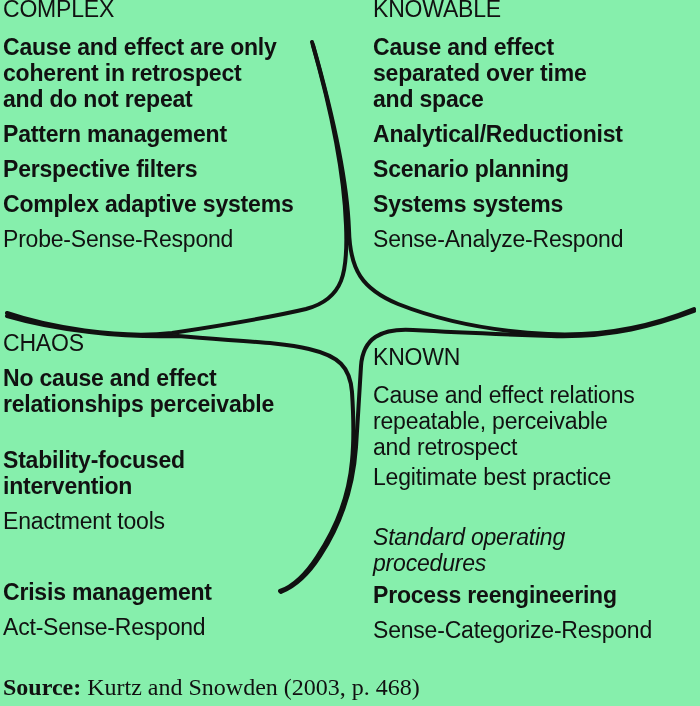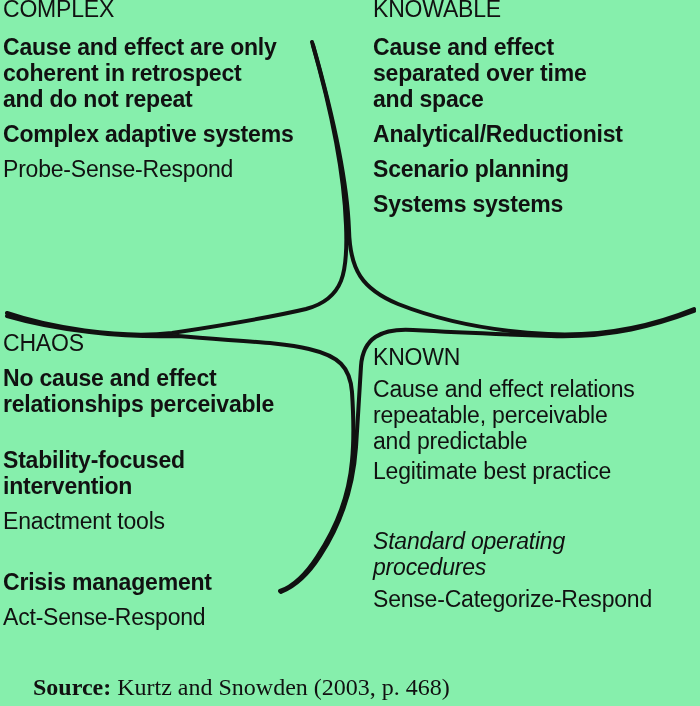--- a/index.html
+++ b/index.html
@@ -37,90 +37,93 @@
     letter-spacing: -0.2px;
     white-space: pre-line;
   }
   .q-complex  { left: 3px;   top: -4px;  width: 345px; }
   .q-knowable { left: 373px; top: -4px;  width: 326px; }
   .q-chaos    { left: 3px;   top: 330px; width: 345px; }
   .q-known    { left: 373px; top: 344px; width: 326px; }
 
   .q-complex  .quad-title, .q-knowable .quad-title { margin-bottom: 12px; }
   .q-chaos    .quad-title { margin-bottom: 9px; }
-  .q-known    .quad-title { margin-bottom: 6px; }
+  .q-known    .quad-title { margin-bottom: 12px; }
 
   .mb4  { margin-bottom: 4px; }
   .mb6  { margin-bottom: 6px; font-style: italic; }
   .mb9  { margin-bottom: 9px; font-weight: bold; }
   .mb30 { margin-bottom: 30px; font-weight: bold; }
-  .mb31 { margin-bottom: 35px; }
-  .mb34 { margin-bottom: 44px; }
+  .mb31 { margin-bottom: 45px; }
+  .mb34 { margin-bottom: 34px; }
 
   .source-line {
     position: absolute;
     left: 3px;
     top: 672px;
     font-family: "Liberation Serif", serif;
     font-size: 24px;
     line-height: 30px;
     color: #111111;
     white-space: nowrap;
-    margin-left: 30px;
   }
   .source-line .src-label { font-weight: bold; }
 </style>
 </head>
 <body>
 
 <div class="stage">
 
   <svg class="curves" viewBox="0 0 700 706" aria-hidden="true">
     <path d="M 312 42 C 330 105 344 170 346 225 C 348 272 344 299 306 309 C 268 318 218 326 172 333 C 118 339 48 327 7 313"></path>
     <path d="M 313 45 C 331 108 347 176 349 230 C 350 270 362 289 398 304 C 436 319 487 331 548 334 C 610 337 662 322 694 309"></path>
     <path d="M 694 311 C 657 325 611 338 551 336 C 494 334 448 332 413 330 C 381 328 363 338 361 366 C 359 399 358 416 356 447 C 353 489 341 524 320 556 C 306 578 291 588 281 592"></path>
     <path d="M 7 316 C 55 330 122 338 178 336 C 233 341 281 342 309 349 C 339 356 350 367 352 392 C 354 423 354 441 352 461 C 349 495 337 527 317 557 C 304 577 291 587 280 591"></path>
   </svg>
 
   <div class="quad q-complex">
     <div class="quad-title">COMPLEX</div>
     <div class="quad-item mb9">Cause and effect are only
 coherent in retrospect
 and do not repeat</div>
+    <div class="quad-item mb9">Pattern management</div>
+    <div class="quad-item mb9">Perspective filters</div>
     <div class="quad-item mb9">Complex adaptive systems</div>
     <div class="quad-item">Probe-Sense-Respond</div>
   </div>
 
   <div class="quad q-knowable">
     <div class="quad-title">KNOWABLE</div>
     <div class="quad-item mb9">Cause and effect
 separated over time
 and space</div>
     <div class="quad-item mb9">Analytical/Reductionist</div>
     <div class="quad-item mb9">Scenario planning</div>
     <div class="quad-item mb9">Systems systems</div>
+    <div class="quad-item">Sense-Analyze-Respond</div>
   </div>
 
   <div class="quad q-chaos">
     <div class="quad-title">CHAOS</div>
     <div class="quad-item mb30">No cause and effect
 relationships perceivable</div>
     <div class="quad-item mb9">Stability-focused
 intervention</div>
     <div class="quad-item mb31">Enactment tools</div>
     <div class="quad-item mb9">Crisis management</div>
     <div class="quad-item">Act-Sense-Respond</div>
   </div>
 
   <div class="quad q-known">
     <div class="quad-title">KNOWN</div>
     <div class="quad-item mb4">Cause and effect relations
 repeatable, perceivable
-and predictable</div>
+and retrospect</div>
     <div class="quad-item mb34">Legitimate best practice</div>
     <div class="quad-item mb6">Standard operating
 procedures</div>
+    <div class="quad-item mb9">Process reengineering</div>
     <div class="quad-item">Sense-Categorize-Respond</div>
   </div>
 
   <div class="source-line"><span class="src-label">Source:</span><span> Kurtz and Snowden (2003, p. 468)</span></div>
 
 </div>
 
 </body></html>

